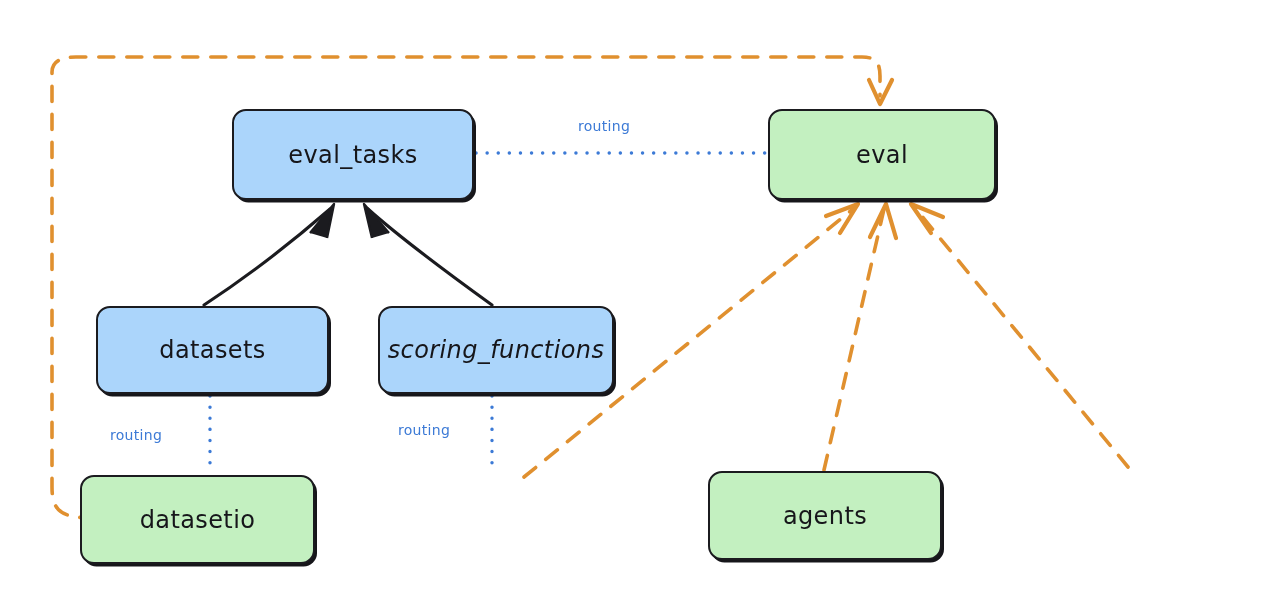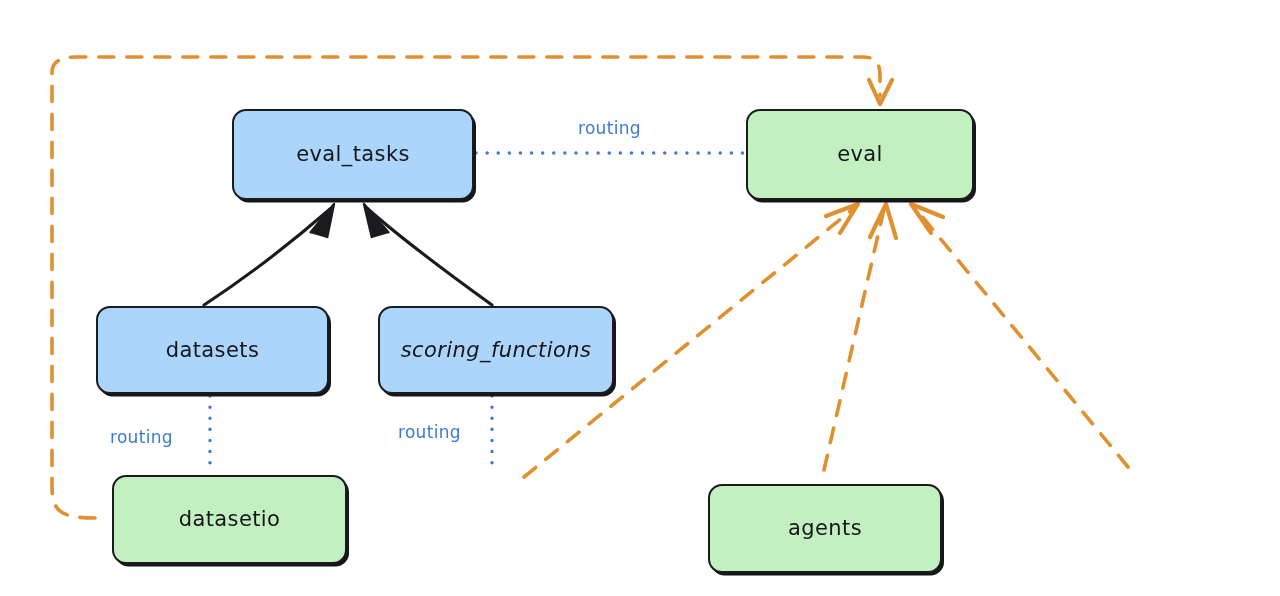--- a/index.html
+++ b/index.html
@@ -31,36 +31,36 @@
     position: absolute;
     box-sizing: border-box;
     border: 2.6px solid #1b1b1f;
     border-radius: 14px;
     display: flex;
     align-items: center;
     justify-content: center;
     text-align: center;
     color: #16161a;
     font-family: "DejaVu Sans", sans-serif;
-    font-size: 21px;
+    font-size: 24px;
     letter-spacing: 0.4px;
     box-shadow: 2.5px 3px 0 -0.5px #16161a;
   }
   .node.blue  { background: #abd5fb; }
   .node.green { background: #c3f0c0; }
   .node-label {
     display: block;
     line-height: 1;
     padding: 0 6px;
   }
   .edge-label {
     position: absolute;
     color: #3c7ad6;
     font-family: "DejaVu Sans", sans-serif;
-    font-size: 17px;
+    font-size: 14px;
     letter-spacing: 0.3px;
     white-space: nowrap;
   }
 </style>
 </head>
 <body>
 
 <div id="canvas">
 
   <svg id="edges" viewBox="0 0 1280 596" width="1280" height="596" xmlns="http://www.w3.org/2000/svg">
@@ -103,38 +103,38 @@
     <g>
       <path d="M 1128,467 L 916,209" fill="none" stroke="#e0902f" stroke-width="3.6" stroke-linecap="round" stroke-dasharray="15 13"></path>
       <path d="M 931,233 L 911,204 L 943,217" fill="none" stroke="#e0902f" stroke-width="4.2" stroke-linecap="round" stroke-linejoin="round"></path>
     </g>
   </svg>
 
   <div class="node blue" style="left:232px; top:109px; width:242px; height:91px;">
     <span class="node-label">eval_tasks</span>
   </div>
 
-  <div class="node green" style="left:746px; top:109px; width:228px; height:91px;">
+  <div class="node green" style="left:768px; top:109px; width:228px; height:91px;">
     <span class="node-label">eval</span>
   </div>
 
   <div class="node blue" style="left:96px; top:306px; width:233px; height:88px;">
     <span class="node-label">datasets</span>
   </div>
 
   <div class="node blue" style="left:378px; top:306px; width:236px; height:88px;font-style:italic;">
     <span class="node-label">scoring_functions</span>
   </div>
 
-  <div class="node green" style="left:112px; top:475px; width:235px; height:89px;">
+  <div class="node green" style="left:80px; top:475px; width:235px; height:89px;">
     <span class="node-label">datasetio</span>
   </div>
 
 
-  <div class="node green" style="left:708px; top:471px; width:234px; height:89px;margin-top:13px;">
+  <div class="node green" style="left:708px; top:471px; width:234px; height:89px;">
     <span class="node-label">agents</span>
   </div>
 
 
   <div class="edge-label" style="left:578px; top:118px;">routing</div>
 
   <div class="edge-label" style="left:110px; top:427px;">routing</div>
 
   <div class="edge-label" style="left:398px; top:422px;">routing</div>
 

